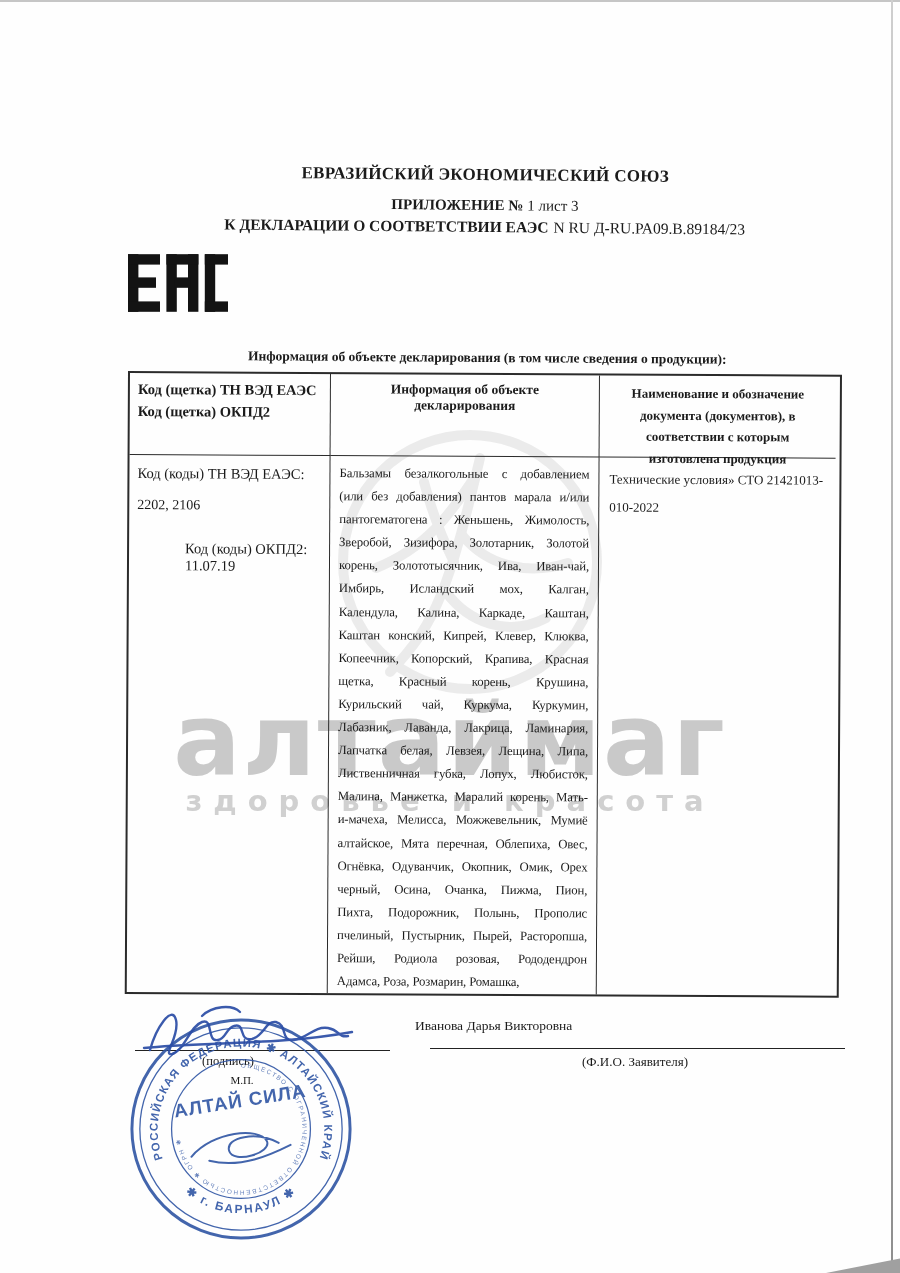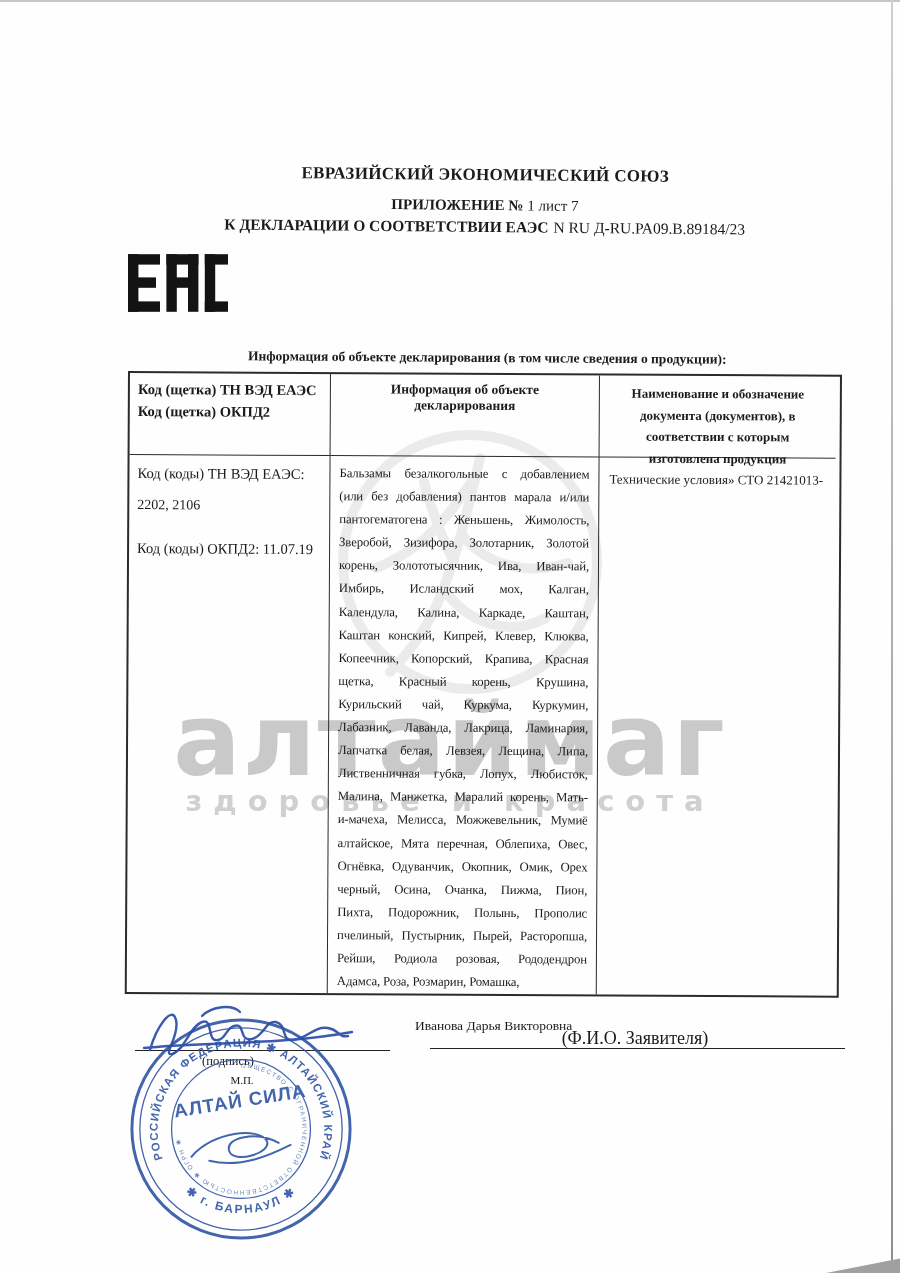--- a/index.html
+++ b/index.html
@@ -48,39 +48,39 @@
   .dtable > div { border-right:1.6px solid #2b2b2b; border-bottom:1.8px solid #2b2b2b; }
   .dtable > div:nth-child(3n) { border-right:none; }
   .dtable > div:nth-child(n+4) { border-bottom:none; }
   .th1 { padding:5px 8px; font-weight:bold; font-size:14.5px; line-height:22px; }
   .th2 { padding:7px 10px 0; font-weight:bold; font-size:13.5px; text-align:center; }
   .th3 { padding:7px 12px 0; font-weight:bold; font-size:13px; line-height:21.5px; text-align:center; }
   .td1 { padding:10px 8px 0; font-size:14.5px; }
   .td1 .lbl { font-weight:normal; }
   .td1 .val { font-weight:normal; }
   .td1 .row2 { margin-top:15px; font-size:14px; }
-  .td1 .row3 { margin-top:27px; }
+  .td1 .row3 { margin-top:27px;margin-left:48px; }
   .td2 { padding:6px 9px 0; font-size:12.8px; letter-spacing:-.15px; }
   .jline { line-height:23.1px; text-align:justify; text-align-last:justify; white-space:nowrap; }
   .jline.last { text-align-last:left; }
   .td3 { padding:8px 8px 0 10px; font-size:13px; }
   .dline { line-height:27.5px; }
   
   .sigline-left { position:absolute; left:135px; top:1050px; width:255px; height:0;
     border-top:1.6px solid #222; z-index:2; }
   .cap-sign { position:absolute; left:135px; top:1054px; width:186px; text-align:center;
     font-size:12.5px; z-index:2; }
   .mp { position:absolute; left:212px; top:1074px; width:60px; text-align:center;
     font-size:11px; z-index:2; }
   .applicant-name { position:absolute; left:415px; top:1018px; width:360px; text-align:left;
     font-size:13.5px; z-index:2; }
   .sigline-right { position:absolute; left:430px; top:1048px; width:415px; height:0;
     border-top:1.6px solid #222; z-index:2; }
-  .cap-fio { position:absolute; left:450px; top:1028px; width:370px; text-align:center;
-    font-size:18px; z-index:2; }
+  .cap-fio { position:absolute; left:450px; top:1054px; width:370px; text-align:center;
+    font-size:13px; z-index:2; }
   .stamp { position:absolute; left:122px; top:1010px; z-index:3; opacity:.9; }
   .handsign { position:absolute; left:142px; top:998px; z-index:4; opacity:.92; }
   .stamp text { font-family:"Liberation Sans", sans-serif; }
 </style>
 </head>
 <body>
 
 <div class="sheet">
 
   <svg class="wm wm-leaf" width="285" height="285" viewBox="0 0 285 285" fill="none">
@@ -96,21 +96,21 @@
   <div class="wm wm-brand">алтаймаг</div>
   <div class="wm wm-tagline">здоровье и красота</div>
 
   <div class="edge-top"></div>
   <div class="edge-right"></div>
   <div class="corner-shadow"></div>
 
   <div class="hdr">
     <div class="title1">ЕВРАЗИЙСКИЙ ЭКОНОМИЧЕСКИЙ СОЮЗ</div>
     <div class="title2">
-      <span class="b">ПРИЛОЖЕНИЕ №</span><span>1 лист 7</span>
+      <span class="b">ПРИЛОЖЕНИЕ №</span><span>1 лист 3</span>
     </div>
     <div class="title3">
       <span class="b">К ДЕКЛАРАЦИИ О СООТВЕТСТВИИ ЕАЭС</span><span>N RU Д-RU.РА09.В.89184/23</span>
     </div>
   </div>
 
   <svg class="eac" width="100" height="72" viewBox="0 0 125 72" fill="#131313">
     <rect x="0" y="0" width="13" height="72"></rect>
     <rect x="0" y="0" width="40" height="13"></rect>
     <rect x="0" y="29" width="35" height="13"></rect>
@@ -162,20 +162,21 @@
         <div class="jline">алтайское, Мята перечная, Облепиха, Овес,</div>
         <div class="jline">Огнёвка, Одуванчик, Окопник, Омик, Орех</div>
         <div class="jline">черный, Осина, Очанка, Пижма, Пион,</div>
         <div class="jline">Пихта, Подорожник, Полынь, Прополис</div>
         <div class="jline">пчелиный, Пустырник, Пырей, Расторопша,</div>
         <div class="jline">Рейши, Родиола розовая, Рододендрон</div>
         <div class="jline last">Адамса, Роза, Розмарин, Ромашка,</div>
       </div>
     <div class="td3">
         <div class="dline">Технические условия» СТО 21421013-</div>
+        <div class="dline last">010-2022</div>
       </div>
   </div>
 
   <div class="sigline-left"></div>
   <div class="cap-sign">(подпись)</div>
   <div class="mp">М.П.</div>
   <div class="applicant-name">Иванова Дарья Викторовна</div>
   <div class="sigline-right"></div>
   <div class="cap-fio">(Ф.И.О. Заявителя)</div>
 

